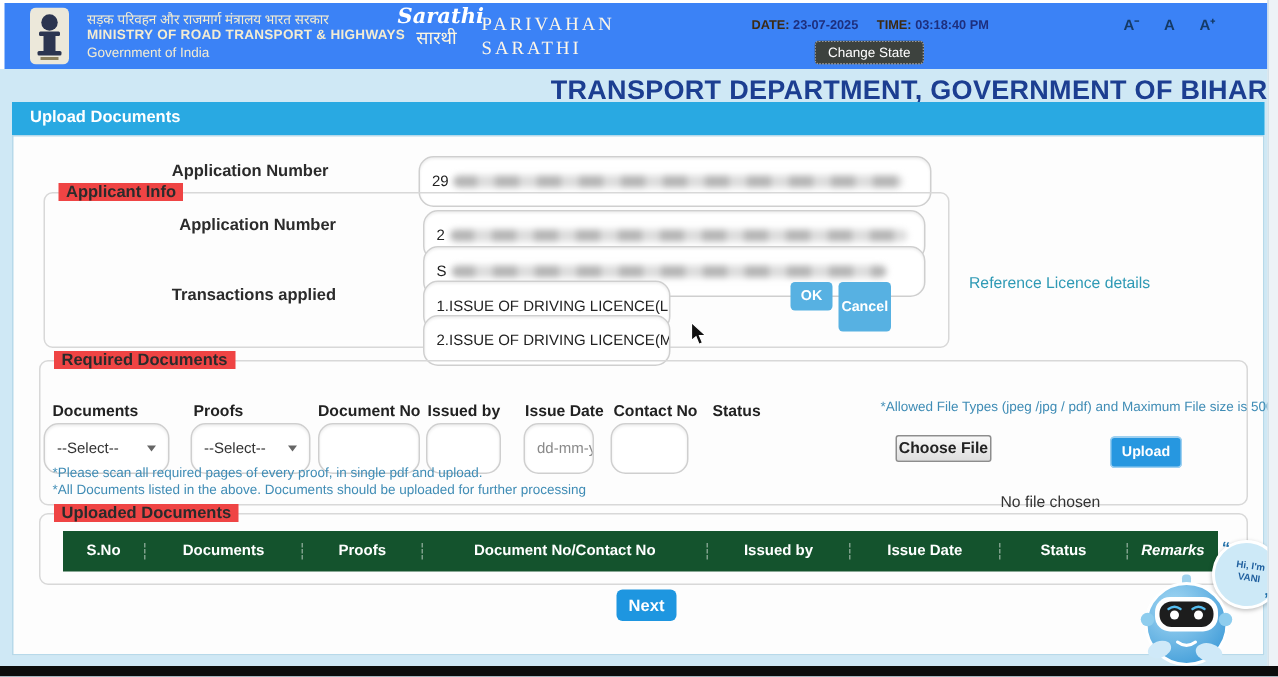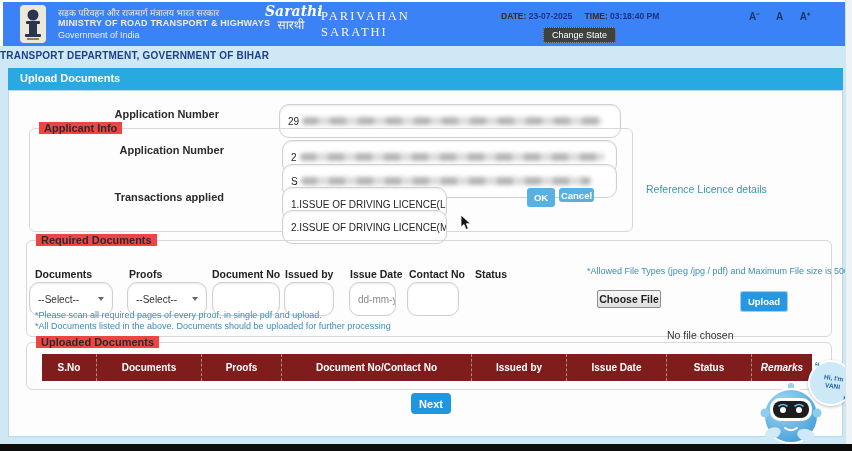--- a/index.html
+++ b/index.html
@@ -20,22 +20,22 @@
     font-size:12.5px;letter-spacing:2px;line-height:16px;}
   .dtrow{position:absolute;left:498px;top:9px;font-size:8.5px;white-space:nowrap;}
   .dtrow .lb{color:#3c2a12;font-weight:bold;}
   .dtrow .vl{color:#1d2f7e;font-weight:bold;margin-right:10px;}
   .chstate{position:absolute;left:540px;top:25px;height:14px;padding:0 8px;background:#3d423e;
     color:#fff;font-size:9px;line-height:14px;border:1px dotted #9a9a9a;border-radius:3px;cursor:pointer;}
   .fctrl{position:absolute;left:746px;top:7px;color:#143a66;font-size:10px;font-weight:bold;}
   .fctrl span{margin-right:14px;cursor:pointer;}
 
   
-  .ptitle{position:absolute;left:0;top:50px;width:845px;text-align:left;
-    font-size:10px;font-weight:bold;color:#1c3e91;letter-spacing:.2px;}
+  .ptitle{position:absolute;left:0;top:50px;width:845px;text-align:right;
+    font-size:18px;font-weight:bold;color:#1c3e91;letter-spacing:.2px;}
   .secbar{position:absolute;left:8px;top:68px;width:835px;height:22px;background:#29a9e2;}
   .secbar span{display:block;padding:4px 0 0 12px;color:#fff;font-weight:bold;font-size:11px;}
 
   
   .panel{position:absolute;left:8px;top:90px;width:835px;height:347px;background:#fdfdfd;
     border:1px solid #b7d9ea;box-sizing:border-box;}
   .lbl{position:absolute;font-size:11px;font-weight:bold;color:#2b2b2b;text-align:right;white-space:nowrap;}
   .pill{position:absolute;box-sizing:border-box;border:1px solid #cfcfcf;border-radius:10px;background:#fff;
     box-shadow:inset 0 1px 2px rgba(0,0,0,.08);font-size:10px;color:#222;
     display:flex;align-items:center;padding:16px 8px;white-space:nowrap;overflow:hidden;}
@@ -60,21 +60,21 @@
   .chev{width:0;height:0;border-left:3.5px solid transparent;border-right:3.5px solid transparent;
     border-top:4.5px solid #666;margin-left:4px;flex:none;}
   .ph{color:#8a8a8a;}
   .bluenote{position:absolute;font-size:9px;color:#3f8cb5;white-space:nowrap;}
   .allowed{position:absolute;font-size:9px;color:#3f8cb5;white-space:nowrap;}
   .choosebtn{position:absolute;box-sizing:border-box;border:1px solid #8d8d8d;border-radius:2px;
     background:linear-gradient(#f8f8f8,#dedede);font-size:10.5px;font-weight:bold;color:#222;
     display:flex;align-items:center;justify-content:center;cursor:pointer;}
   .nofile{position:absolute;font-size:10.5px;color:#333;white-space:nowrap;}
 
-  .updtable{position:absolute;display:flex;background:#7f1d1d;}
+  .updtable{position:absolute;display:flex;background:#14532d;align-items:center;}
   .updtable .cell{display:flex;align-items:center;justify-content:center;color:#fff;
     font-size:10px;font-weight:bold;border-right:1px dashed rgba(255,255,255,.45);
     box-sizing:border-box;text-align:center;}
   .updtable .cell:last-child{border-right:none;font-style:italic;}
 
   
   .bubble{position:absolute;left:808px;top:360px;width:46px;height:46px;border-radius:50%;
     background:#cde9f7;border:2px solid #fff;box-shadow:0 1px 3px rgba(0,0,0,.25);
     box-sizing:border-box;transform:rotate(8deg);}
   .bubble .q1{position:absolute;left:2px;top:0px;font-size:11px;font-weight:bold;color:#1f6fa8;}
@@ -154,21 +154,21 @@
       <div class="pill" style="left:252px;top:35px;width:335px;height:18px;">
         <span>S</span>
         <span class="redact" style="width:290px;"></span>
       </div>
 
       <div class="lbl" style="left:60px;top:62px;width:134px;">Transactions applied</div>
       <div class="pill" style="left:252px;top:58px;width:165px;height:18px;">1.ISSUE OF DRIVING LICENCE(LMV)</div>
       <div class="pill" style="left:252px;top:81px;width:165px;height:18px;">2.ISSUE OF DRIVING LICENCE(MCWG)</div>
 
       <div class="btn sky" style="left:497px;top:59px;width:28px;height:19px;">OK</div>
-      <div class="btn sky" style="left:529px;top:59px;width:35px;height:14px;">Cancel</div>
+      <div class="btn sky" style="left:529px;top:59px;width:35px;height:33px;">Cancel</div>
     </div>
 
     <div class="reflink" style="left:637px;top:92px;">Reference Licence details</div>
 
     <div class="fieldset" style="left:17px;top:149px;width:806px;height:97px;">
       <div class="legend">Required Documents</div>
 
 
       <div class="colhead" style="left:8px;top:27px;">Documents</div>
       <div class="colhead" style="left:102px;top:27px;">Proofs</div>

